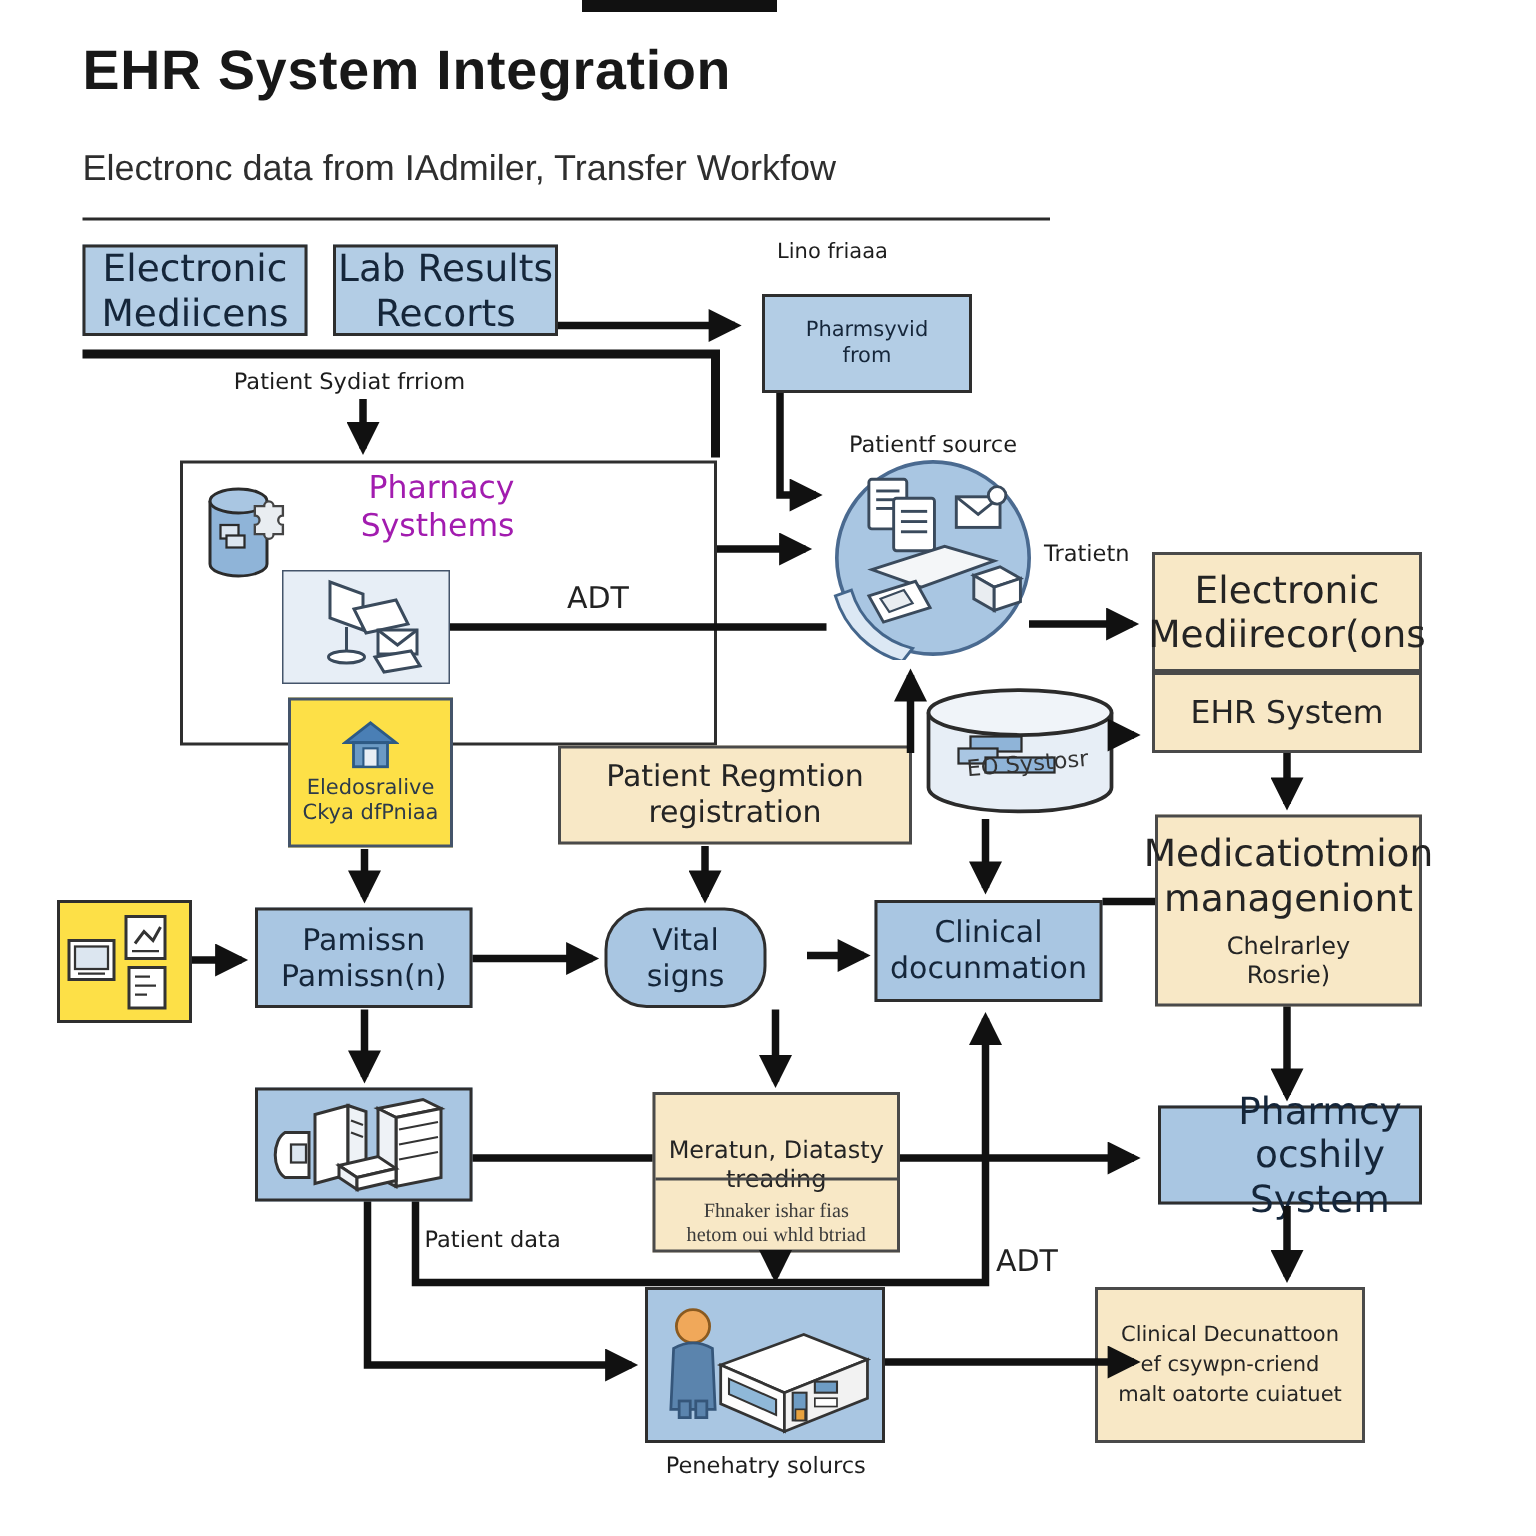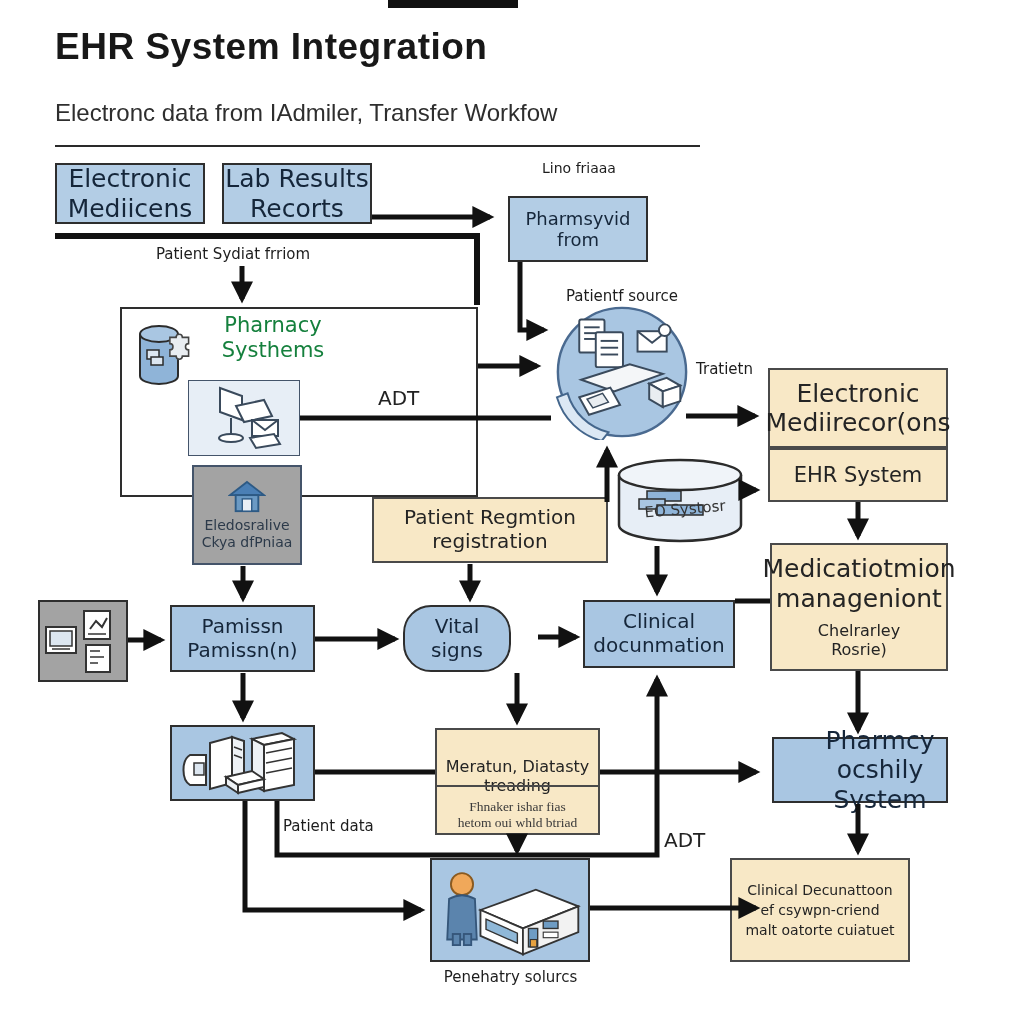--- a/index.html
+++ b/index.html
@@ -5,23 +5,23 @@
   html,body{margin:0;padding:0;background:#fff;}
   #stage{position:relative;width:1024px;height:1024px;background:#fff;overflow:hidden;
          font-family:"DejaVu Sans",sans-serif;color:#1d1d1d;}
   .box{position:absolute;box-sizing:border-box;border:2px solid #2e2e2e;display:flex;
        flex-direction:column;align-items:center;justify-content:center;text-align:center;
        line-height:1.18;z-index:2;}
   .blue{background:#b3cde5;color:#15263a;}
   .blue2{background:#a9c6e2;color:#15263a;}
   .tan{background:#f8e8c6;border-color:#4a4a4a;color:#242424;}
   .plain{background:#ffffff;}
-  .lightblue{background:#a3a3a3;}
+  .lightblue{background:#fde047;}
   .lbl{position:absolute;z-index:3;color:#1d1d1d;text-align:center;line-height:1.2;}
-  .t19{font-size:25px;align-items:center;} .t18{font-size:18px;} .t20{font-size:20px;} .t21{font-size:21px;}
+  .t19{font-size:25px;align-items:center;} .t18{font-size:14px;} .t20{font-size:20px;} .t21{font-size:21px;}
   .t16{font-size:16px;margin-top:26px;} .t15{font-size:15px;} .t14{font-size:14px;} .t13{font-size:13.5px;}
   #title{position:absolute;left:55px;top:26px;font-family:"Liberation Sans","DejaVu Sans",sans-serif;
          font-weight:700;font-size:37px;letter-spacing:.5px;color:#181818;z-index:3;}
   #subtitle{position:absolute;left:55px;top:99px;font-family:"Liberation Sans","DejaVu Sans",sans-serif;
          font-size:24px;color:#2e2e2e;z-index:3;}
   #rule{position:absolute;left:55px;top:145px;width:645px;height:2px;background:#2a2a2a;z-index:3;}
   #connectors{position:absolute;left:0;top:0;z-index:5;pointer-events:none;}
   svg.icon{display:block;}
   .divider{position:absolute;left:0;right:0;height:2px;background:#4a4a4a;}
 </style>
@@ -74,29 +74,29 @@
   </svg>
 
   <div class="box blue t19" style="left:55px;top:163px;width:150px;height:61px;">
     <span>Electronic</span>
     <span>Mediicens</span>
   </div>
   <div class="box blue t19" style="left:222px;top:163px;width:150px;height:61px;">
     <span>Lab Results</span>
     <span>Recorts</span>
   </div>
-  <div class="lbl t14" style="left:505px;top:160px;width:148px;">Lino friaaa</div>
+  <div class="lbl t14" style="left:481px;top:160px;width:148px;">Lino friaaa</div>
   <div class="box blue t18" style="left:508px;top:196px;width:140px;height:66px;">
     <span>Pharmsyvid</span>
     <span>from</span>
   </div>
   <div class="lbl t15" style="left:148px;top:245px;width:170px;">Patient Sydiat frriom</div>
 
   <div class="box plain" style="left:120px;top:307px;width:358px;height:190px;"></div>
-  <div class="lbl t21" style="left:203px;top:313px;width:140px;text-align:center;color:#15803d;">
+  <div class="lbl t21" style="left:203px;top:313px;width:140px;text-align:right;color:#a21caf;">
     <div>Pharnacy</div>
     <div>Systhems</div>
   </div>
 
   <svg class="icon" style="position:absolute;left:132px;top:320px;z-index:3;" width="78" height="80" viewBox="0 0 78 80">
     <path d="M8 14 V56 a19 8 0 0 0 38 0 V14" fill="#8fb4d8" stroke="#2b2b2b" stroke-width="2"></path>
     <ellipse cx="27" cy="14" rx="19" ry="8" fill="#a9c6e2" stroke="#2b2b2b" stroke-width="2"></ellipse>
     <rect x="15" y="30" width="12" height="9" fill="#dce6f0" stroke="#2b2b2b" stroke-width="1.5"></rect>
     <rect x="19" y="37" width="12" height="8" fill="#dce6f0" stroke="#2b2b2b" stroke-width="1.5"></rect>
     <path d="M46 30 h8 a4 4 0 1 1 8 0 h8 v8 a4 4 0 1 0 0 8 v8 h-8 a4 4 0 1 1 -8 0 h-8 v-8 a4 4 0 1 0 0 -8 z" transform="translate(2,-6) scale(0.78)" fill="#e9edf1" stroke="#444" stroke-width="2"></path>

